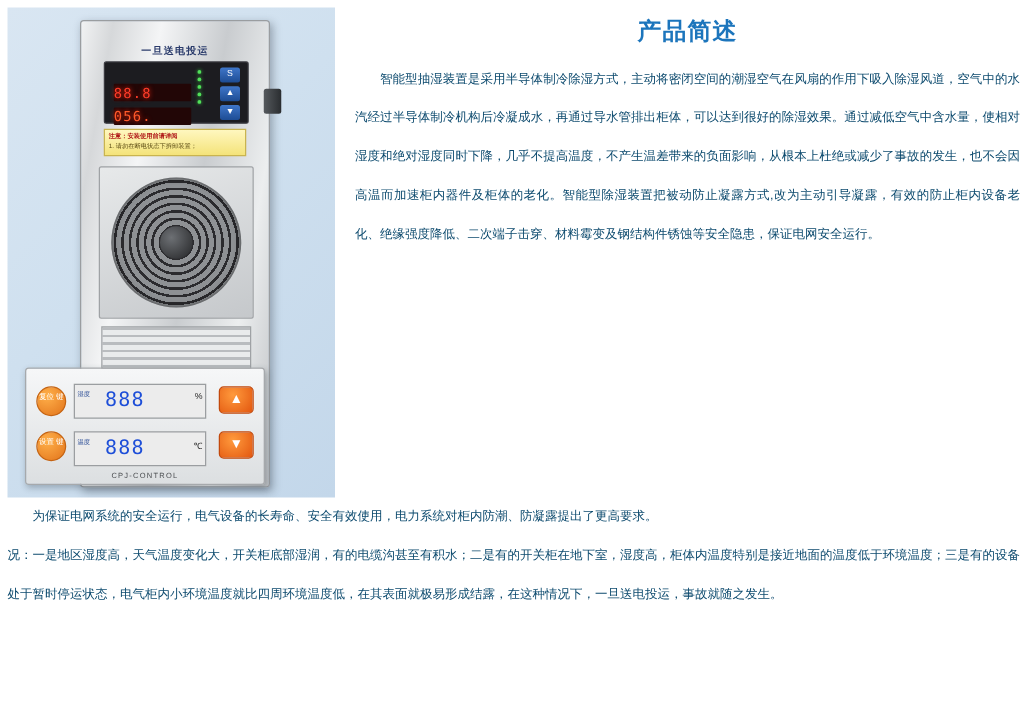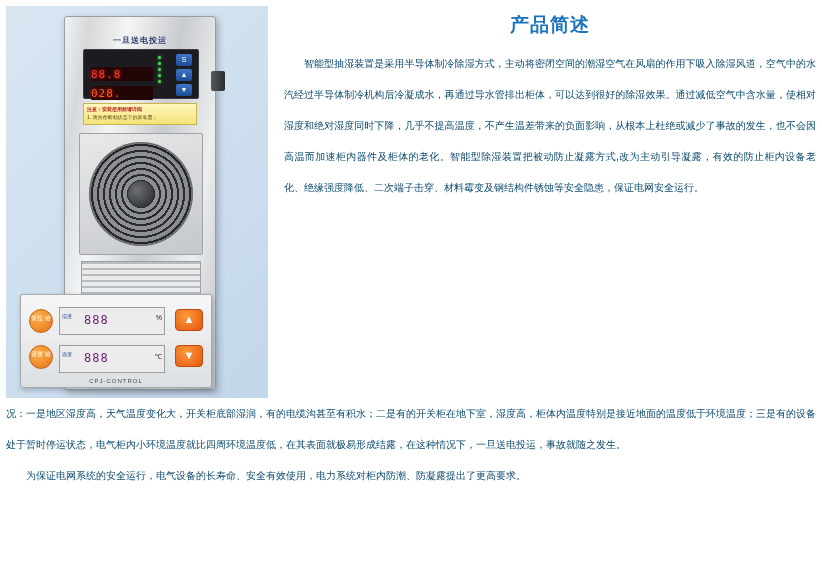--- a/index.html
+++ b/index.html
@@ -223,23 +223,23 @@
     background: #ececec;
     border: 1px solid #9b9ea1;
   }
   .p2-screen.s1 { top: 12px; }
   .p2-screen.s2 { top: 50px; }
   .p2-digits {
     position: absolute;
     left: 24px;
     top: 3px;
     font-family: "DejaVu Sans Mono", monospace;
-    font-size: 12px;
+    font-size: 16px;
     line-height: 18px;
-    color: #701a75;
+    color: #1d4ed8;
     letter-spacing: 1px;
   }
   .p2-small-left {
     position: absolute;
     left: 2px;
     top: 5px;
     font-size: 5px;
     color: #1a3f8f;
     width: 22px;
     line-height: 7px;
@@ -320,21 +320,21 @@
 
 <div class="page">
 
   <div class="product-figure">
 
     <div class="device">
       <div class="device-title">一旦送电投运</div>
 
       <div class="ctrl-panel">
         <div class="ctrl-led">88.8</div>
-        <div class="ctrl-led second">028.</div>
+        <div class="ctrl-led second">056.</div>
         <div class="ctrl-dots">
           <i></i>
           <i></i>
           <i></i>
           <i></i>
           <i></i>
         </div>
         <div class="ctrl-keys">
           <span>S</span>
           <span>▲</span>
@@ -382,17 +382,17 @@
     </div>
 
   </div>
 
   <div class="article">
     <div class="article-title">产品简述</div>
     <p class="para">智能型抽湿装置是采用半导体制冷除湿方式，主动将密闭空间的潮湿空气在风扇的作用下吸入除湿风道，空气中的水汽经过半导体制冷机构后冷凝成水，再通过导水管排出柜体，可以达到很好的除湿效果。通过减低空气中含水量，使相对湿度和绝对湿度同时下降，几乎不提高温度，不产生温差带来的负面影响，从根本上杜绝或减少了事故的发生，也不会因高温而加速柜内器件及柜体的老化。智能型除湿装置把被动防止凝露方式,改为主动引导凝露，有效的防止柜内设备老化、绝缘强度降低、二次端子击穿、材料霉变及钢结构件锈蚀等安全隐患，保证电网安全运行。</p>
   </div>
 
   <div class="article-wide">
+    <p class="para indent">为保证电网系统的安全运行，电气设备的长寿命、安全有效使用，电力系统对柜内防潮、防凝露提出了更高要求。</p>
     <p class="para">况：一是地区湿度高，天气温度变化大，开关柜底部湿润，有的电缆沟甚至有积水；二是有的开关柜在地下室，湿度高，柜体内温度特别是接近地面的温度低于环境温度；三是有的设备处于暂时停运状态，电气柜内小环境温度就比四周环境温度低，在其表面就极易形成结露，在这种情况下，一旦送电投运，事故就随之发生。</p>
-    <p class="para indent">为保证电网系统的安全运行，电气设备的长寿命、安全有效使用，电力系统对柜内防潮、防凝露提出了更高要求。</p>
   </div>
 
 </div>
 
 </body></html>

